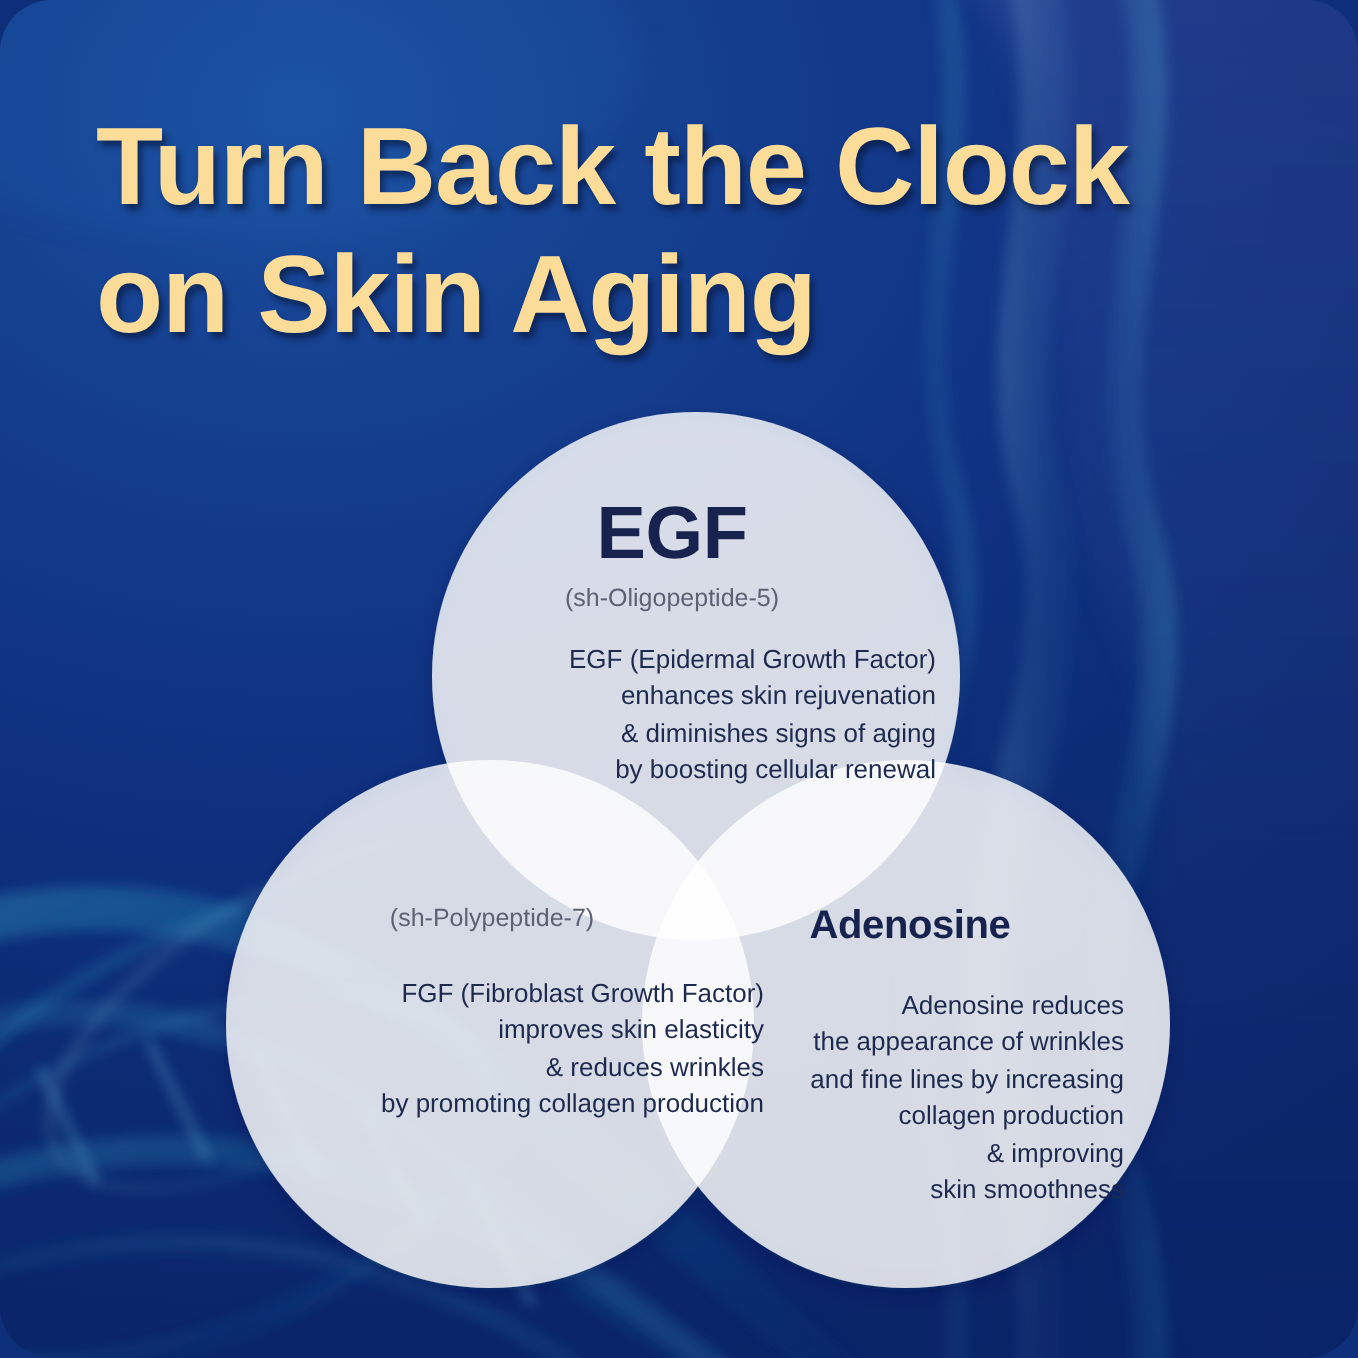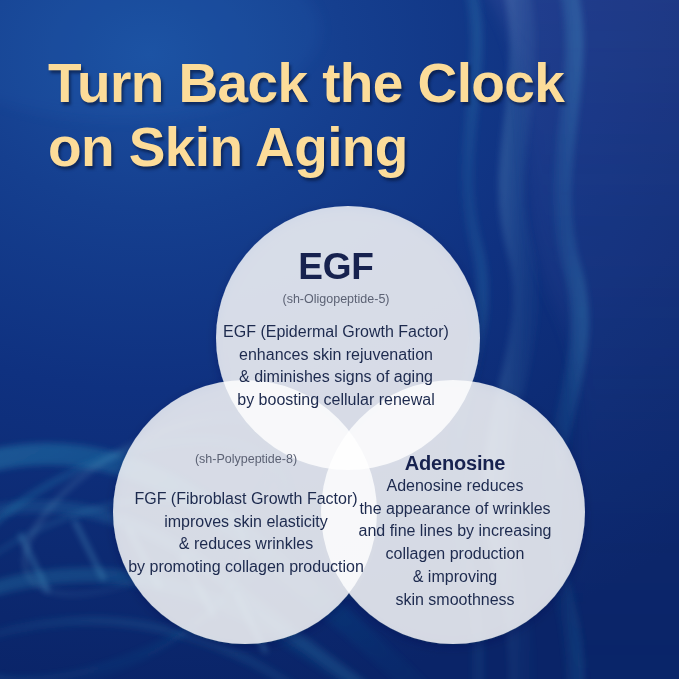--- a/index.html
+++ b/index.html
@@ -12,20 +12,21 @@
     background: #0d2f7a;
     font-family: "Liberation Sans", sans-serif;
   }
 
   #poster {
     position: relative;
     width: 679px;
     height: 679px;
     overflow: hidden;
     background: radial-gradient(ellipse 120% 95% at 22% 8%, #1b4fa0 0%, #153f8f 24%, #0f3180 52%, #0c2a72 78%, #0a2468 100%);
+    border-radius: 26px;
   }
 
   
   .bg-layer {
     position: absolute;
     inset: 0;
     pointer-events: none;
   }
   .bg-svg { position:absolute; inset:0; width:679px; height:679px; }
 
@@ -61,39 +62,40 @@
     color: #17224f;
     letter-spacing: -0.2px;
   }
   .c-sub {
     color: #5c6274;
     font-size: 12.5px;
     margin-top: 4px;
   }
   .c-body {
     color: #1d2a4e;
-    font-size: 16px;
+    font-size: 13px;
     line-height: 1.42;
     white-space: pre-line;
+    text-align: right;
   }
 
   
   #egf-content { left: 204px; top: 246px; width: 264px; }
   #egf-content .c-title { font-size: 37px; }
   #egf-content .c-body { margin-top: 15px; }
 
   
   #fgf-content { left: 110px; top: 448px; width: 272px; }
   #fgf-content .c-title { font-size: 37px; }
   #fgf-content .c-body { margin-top: 22px; }
 
   
   #ade-content { left: 348px; top: 452px; width: 214px; }
   #ade-content .c-title { font-size: 20px; }
-  #ade-content .c-body { margin-top: 0; }
+  #ade-content .c-body { margin-top: 19px; }
 </style>
 </head>
 <body>
 
 <div id="poster">
 
   <div class="bg-layer">
     <svg class="bg-svg" viewBox="0 0 679 679" xmlns="http://www.w3.org/2000/svg">
       <defs>
         <linearGradient id="gTeal" x1="0" y1="0" x2="1" y2="1">
@@ -179,21 +181,21 @@
     <div class="circle-content" id="egf-content">
       <div class="c-title">EGF</div>
       <div class="c-sub">(sh-Oligopeptide-5)</div>
       <div class="c-body">EGF (Epidermal Growth Factor)
 enhances skin rejuvenation
 &amp; diminishes signs of aging
 by boosting cellular renewal</div>
     </div>
 
     <div class="circle-content" id="fgf-content">
-      <div class="c-sub">(sh-Polypeptide-8)</div>
+      <div class="c-sub">(sh-Polypeptide-7)</div>
       <div class="c-body">FGF (Fibroblast Growth Factor)
 improves skin elasticity
 &amp; reduces wrinkles
 by promoting collagen production</div>
     </div>
 
     <div class="circle-content" id="ade-content">
       <div class="c-title">Adenosine</div>
       <div class="c-body">Adenosine reduces
 the appearance of wrinkles

